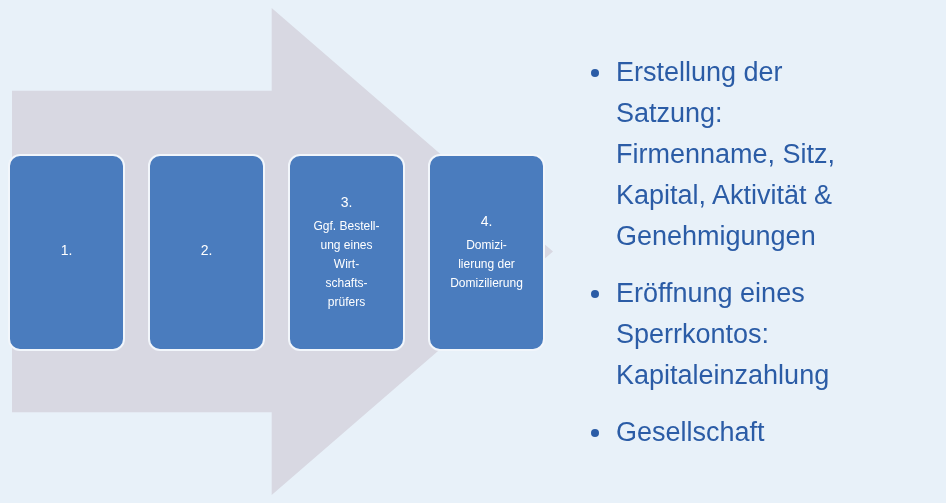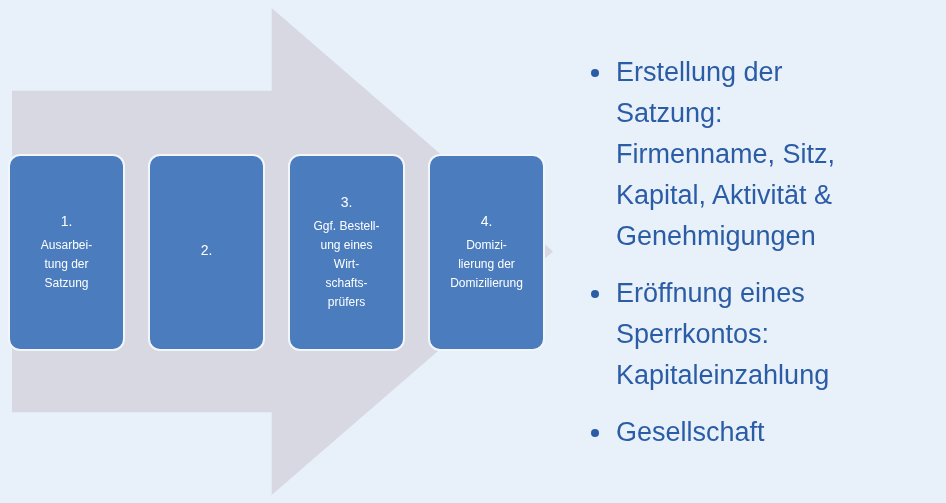--- a/index.html
+++ b/index.html
@@ -79,23 +79,20 @@
 </style>
 </head>
 <body>
 
 <div class="canvas">
 
   <div class="arrow"></div>
 
   <div class="step step-1">
     <div class="step-number">1.</div>
-    <div class="step-label">Ausarbei-
-tung der
-Satzung</div>
   </div>
 
   <div class="step step-2">
     <div class="step-number">2.</div>
   </div>
 
   <div class="step step-3">
     <div class="step-number">3.</div>
     <div class="step-label">Ggf. Bestell-
 ung eines

